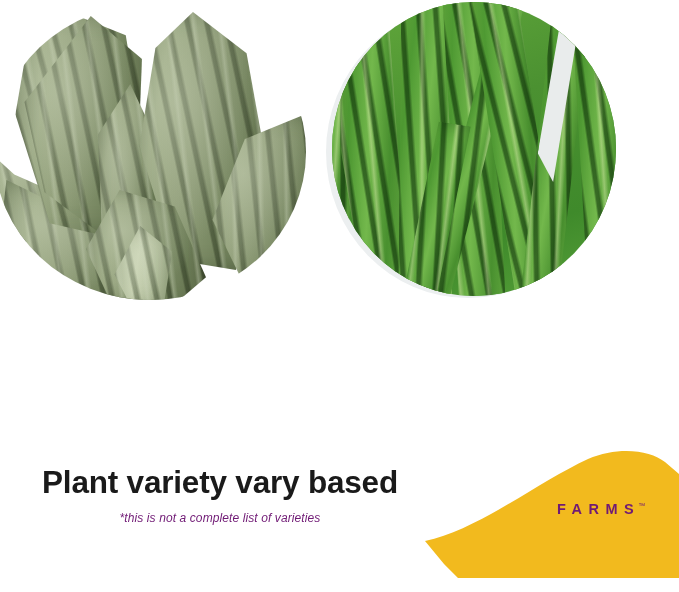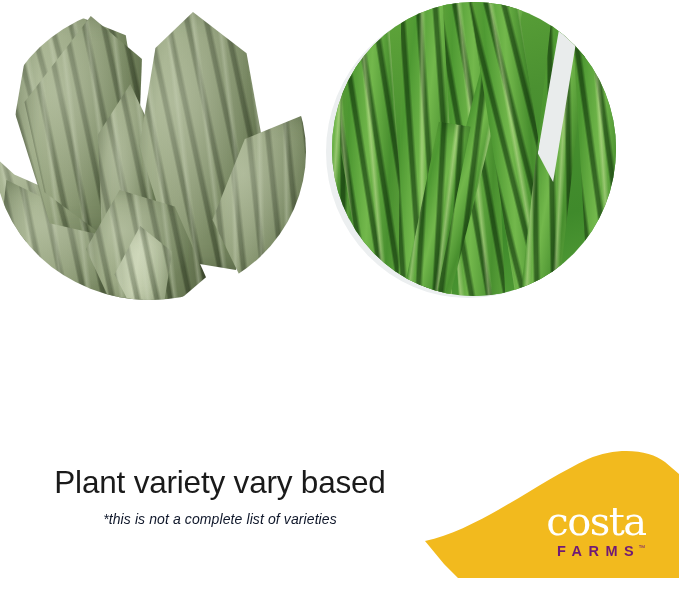--- a/index.html
+++ b/index.html
@@ -143,29 +143,29 @@
   #caption {
     position: absolute;
     left: 0;
     top: 462px;
     width: 440px;
     text-align: center;
   }
   .headline-line {
     color: #1a1a1a;
     font-size: 31.5px;
-    font-weight: normal;
+    font-weight: bold;
     letter-spacing: -0.2px;
     line-height: 40px;
     white-space: nowrap;
   }
   #footnote {
     margin-top: 9px;
-    color: #0f172a;
-    font-size: 14px;
+    color: #701a75;
+    font-size: 12px;
     font-style: italic;
     letter-spacing: 0.1px;
     white-space: nowrap;
   }
 
   
   #logo {
     position: absolute;
     left: 418px;
     top: 446px;
@@ -303,20 +303,19 @@
       <path d="M 7 95
                C 60 84, 120 36, 170 13
                C 200 0, 232 4, 247 16
                L 261 28
                L 261 132
                L 40 132
                L 26 118
                Z" fill="#F2BA1E"></path>
     </svg>
     <div id="logo-wordmark">
-      <div id="logo-costa">costa</div>
       <div id="logo-farms">
         <span>FARMS</span><span id="logo-tm">™</span>
       </div>
     </div>
   </div>
 
 </div>
 
 </body></html>

